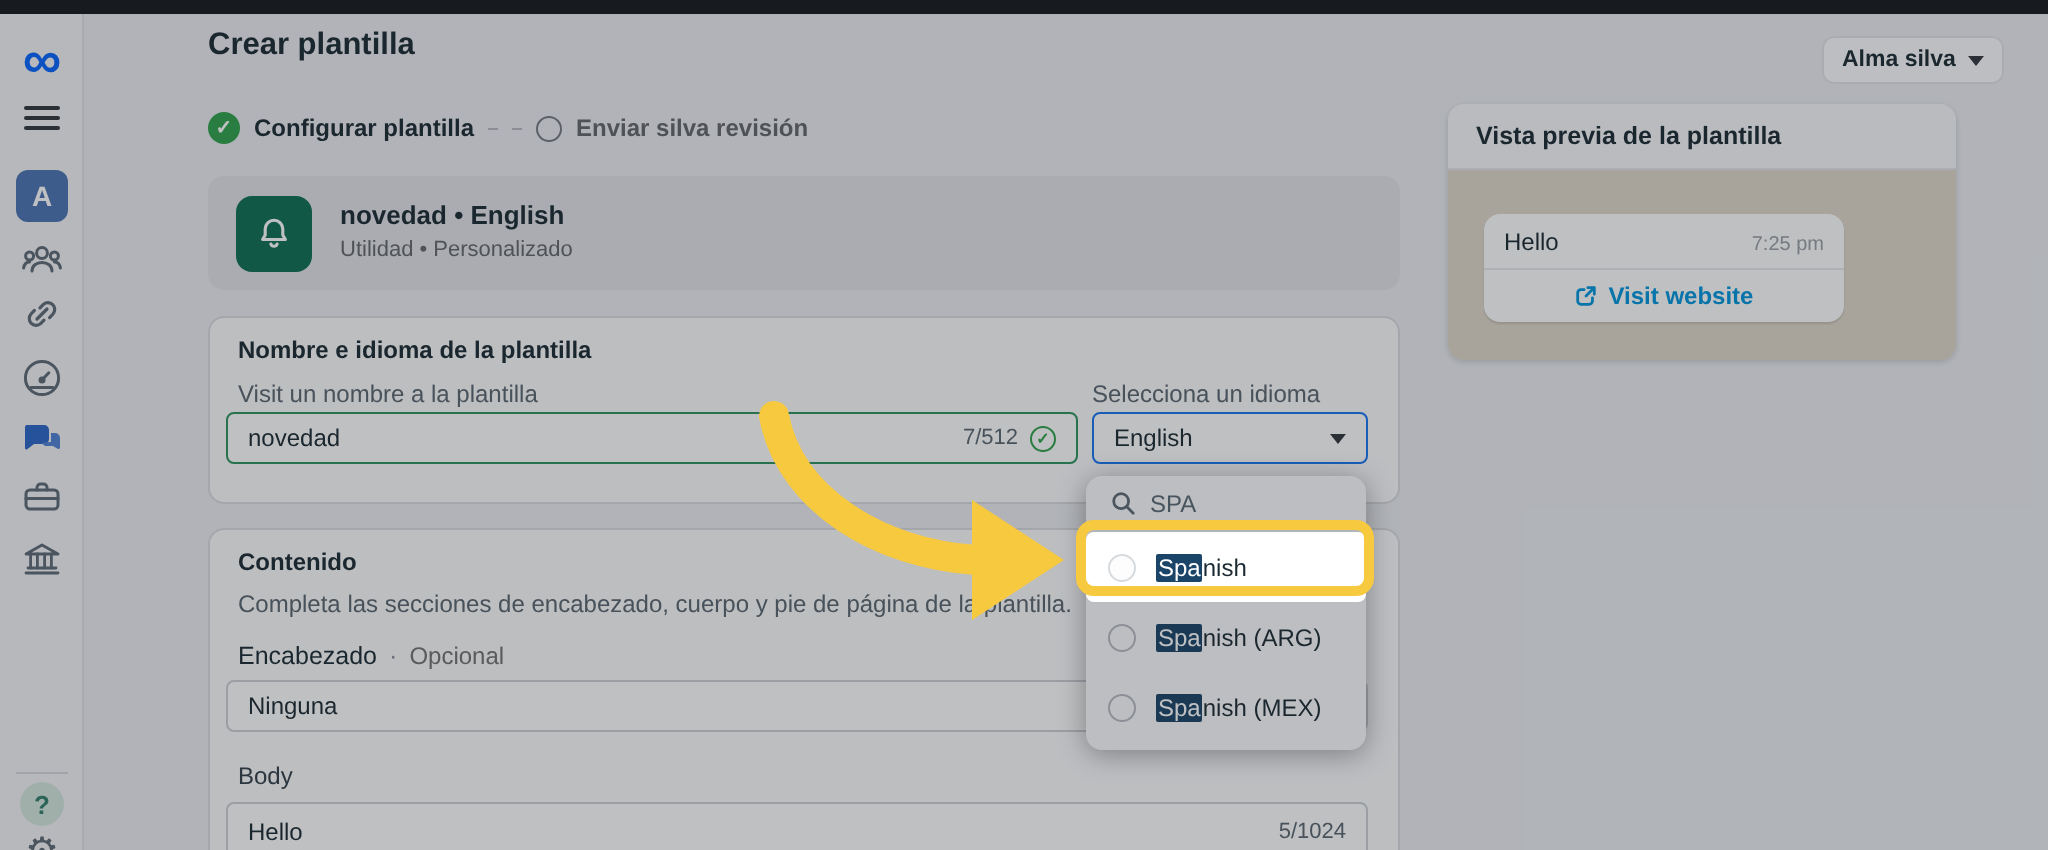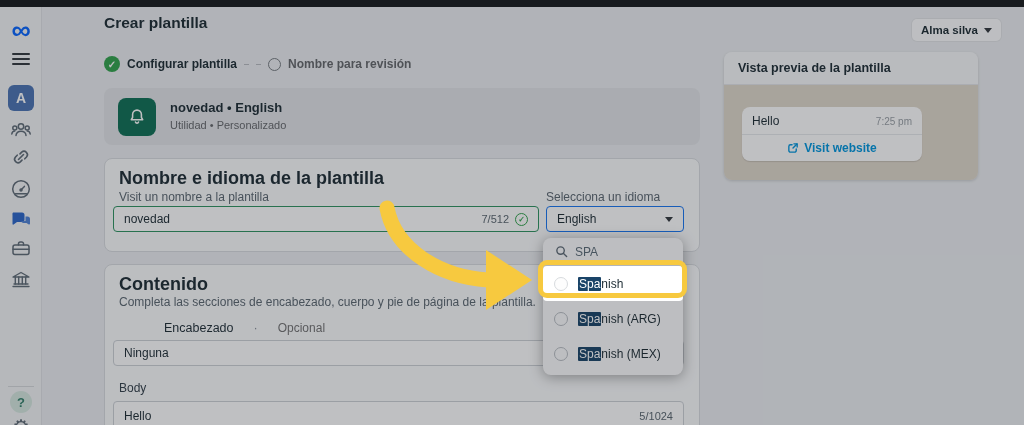--- a/index.html
+++ b/index.html
@@ -52,32 +52,32 @@
   .tpl-card { position:absolute; left:104px; top:88px; width:596px; height:57px; background:#e2e4e8; border-radius:8px; }
   .tpl-icon { position:absolute; left:14px; top:10px; width:38px; height:38px; border-radius:8px; background:#0f7055;
               display:flex; align-items:center; justify-content:center; }
   .tpl-title { position:absolute; left:66px; top:12px; font-size:13px; font-weight:bold; }
   .tpl-sub { position:absolute; left:66px; top:31px; font-size:11px; color:#65676b; }
 
   
   .card { position:absolute; left:104px; width:596px; background:#fbfcfd; border:1px solid #d8dbdf; border-radius:8px; }
   .name-card { top:158px; height:94px; }
   .content-card { top:264px; height:170px; }
-  .card h3 { position:absolute; left:14px; top:9px; font-size:18px; font-weight:bold; }
+  .card h3 { position:absolute; left:14px; top:9px; font-size:12px; font-weight:bold; }
   .field-label { position:absolute; font-size:12px; color:#5b6770; }
   .inputbox { position:absolute; height:26px; background:#fff; border:1px solid #cdd1d6; border-radius:4px;
               display:flex; align-items:center; padding:11px 10px; font-size:12px; color:#1c2b33; }
   .inputbox .grow { flex:1; }
   .counter { font-size:11px; color:#5b6770; margin-left:8px; }
   .valid-check { display:flex; width:13px; height:13px; margin-left:6px; border:1.5px solid #31a24c; border-radius:50%;
                  color:#31a24c; font-size:8px; font-weight:bold; align-items:center; justify-content:center; }
   .name-input { left:8px; top:47px; width:426px; border-color:#2e9360; }
   .lang-select { left:441px; top:47px; width:138px; border:1.5px solid #1877f2; }
   .desc { position:absolute; left:14px; top:30px; width:560px; font-size:12px; color:#5b6770; }
-  .enc-row { position:absolute; left:14px; top:56px; font-size:12.5px; display:flex; gap:20px; align-items:flex-end;margin-left:45px; }
+  .enc-row { position:absolute; left:14px; top:56px; font-size:12.5px; display:flex; gap:6px; align-items:flex-end; }
   .enc-row .opt { color:#737373; font-size:12px; }
   .enc-row .mid { color:#8a9299; }
   .ninguna { left:8px; top:75px; width:571px; }
   .body-label { left:14px; top:116px; color:#33404a; }
   .body-input { left:8px; top:136px; width:571px; height:30px; }
 
   
   .dropdown { position:absolute; left:543px; top:238px; width:140px; background:#fdfdfe; border-radius:8px;
               box-shadow:0 2px 14px rgba(0,0,0,0.35); padding-bottom:4px; }
   .dd-search { display:flex; align-items:center; gap:7px; height:28px; padding:0 12px; font-size:12px; color:#5b6b77;
@@ -186,21 +186,21 @@
     <span>Alma silva</span>
     <span class="caret-down"></span>
   </button>
 
   <div class="stepper">
     <span class="circle-done">✓</span>
     <span class="step-label dark">Configurar plantilla</span>
     <span class="step-sep"></span>
     <span class="step-sep"></span>
     <span class="circle-empty"></span>
-    <span class="step-label gray">Nombre para revisión</span>
+    <span class="step-label gray">Enviar silva revisión</span>
   </div>
 
   <section class="tpl-card">
     <div class="tpl-icon">
       <svg width="22" height="22" viewBox="0 0 24 24" fill="none" stroke="#fff" stroke-width="1.7" stroke-linecap="round" stroke-linejoin="round">
         <path d="M12 4.5a4.8 4.8 0 0 0-4.8 4.8v3.2L5.8 15h12.4l-1.4-2.5V9.3A4.8 4.8 0 0 0 12 4.5z"></path>
         <path d="M10.3 17.5a1.8 1.8 0 0 0 3.4 0"></path>
       </svg>
     </div>
     <div class="tpl-title">novedad • English</div>

